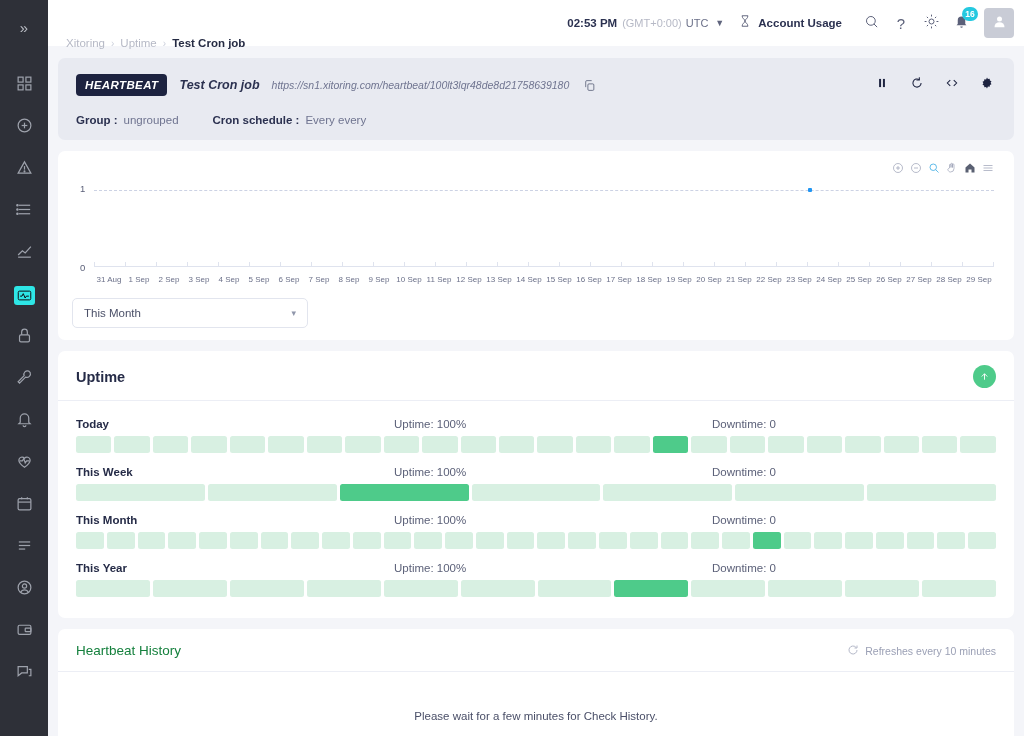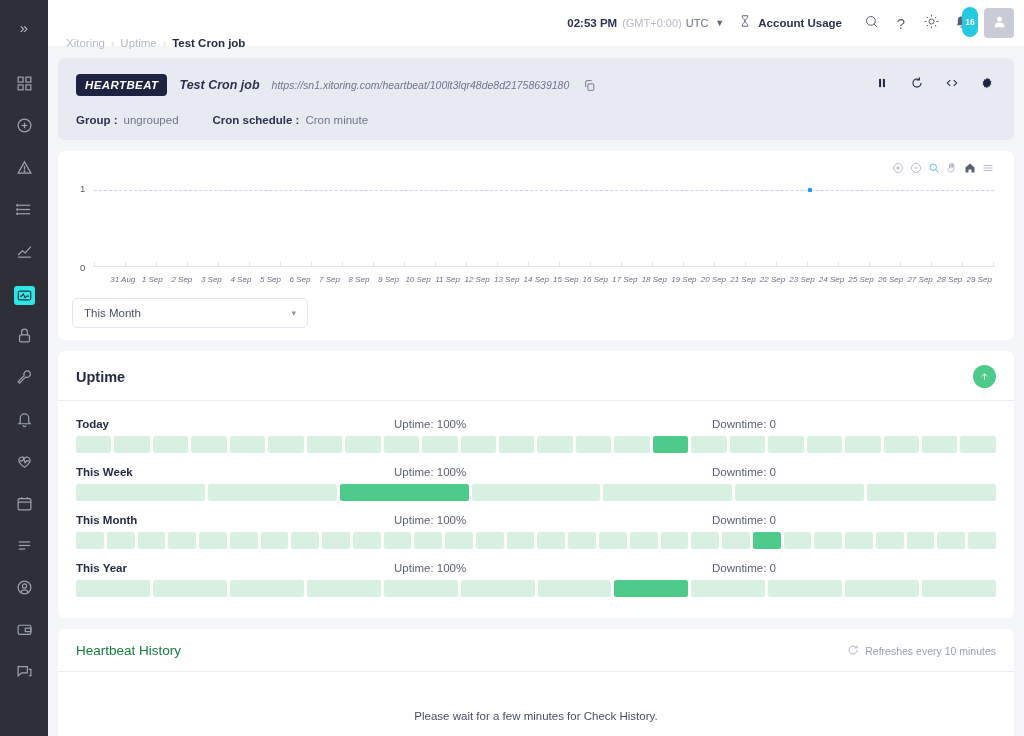--- a/index.html
+++ b/index.html
@@ -50,21 +50,21 @@
   .tz { font-size: 11px; color: #b6b9c6; }
   .tz-utc { font-size: 11px; color: #6b7089; margin-left: 4px; }
   .caret-dn { margin: 0 10px 0 7px; color: #60657e; font-size: 9px; cursor: pointer; }
   .acct { display: flex; align-items: center; gap: 6px; margin: 0 14px 0 4px; cursor: pointer; }
   .acct-label { font-size: 11.5px; color: #2b3150; font-weight: bold; }
   .tb-ico { width: 30px; height: 30px; display: flex; align-items: center; justify-content: center;
             cursor: pointer; color: #5b6079; position: relative; }
   .tb-ico svg { width: 15px; height: 15px; stroke: #5b6079; fill: none; stroke-width: 1.6; }
   .badge {
     position: absolute; top: -1px; right: -2px; background: #25c9e0; color: #fff;
-    font-size: 8.5px; font-weight: bold; border-radius: 9px; min-width: 16px; height: 30px;
+    font-size: 8.5px; font-weight: bold; border-radius: 9px; min-width: 16px; height: 14px;
     display: flex; align-items: center; justify-content: center; padding: 0 3px;
   }
   .avatar {
     width: 30px; height: 30px; background: #c9ccd6; border-radius: 4px; margin-left: 8px;
     display: flex; align-items: center; justify-content: center; cursor: pointer;
   }
   .avatar svg { width: 15px; height: 15px; fill: #ffffff; stroke: none; }
 
   
   .content { flex: 1; padding: 12px 10px 0 10px; overflow: hidden; }
@@ -109,21 +109,21 @@
   }
   .axis {
     position: absolute; left: 22px; right: 6px; bottom: 2px; height: 0;
     border-top: 1px solid #dfe3ee;
   }
   .ticks { position: absolute; left: 22px; right: 6px; bottom: 2px; height: 5px;
            display: flex; justify-content: space-between; }
   .ticks i { width: 1px; height: 5px; background: #dfe3ee; display: block; }
   .dot { position: absolute; width: 4px; height: 4px; background: #2196f3; border-radius: 1px; }
   .xlabels {
-    display: flex; margin: 6px 0 0 36px; padding-right: 6px; font-style: italic;
+    display: flex; margin: 6px 0 0 22px; padding-right: 6px;
   }
   .xlabels span { flex: 1; text-align: center; font-size: 8px; color: #6b7089; white-space: nowrap; }
 
   .range-select {
     margin-top: 14px; width: 236px; height: 30px; border: 1px solid #e2e5ee; border-radius: 5px;
     display: flex; align-items: center; padding: 0 11px; font-size: 11.5px; color: #4b5068;
     cursor: pointer; background: #fff;
   }
   .range-select .rs-caret { margin-left: auto; color: #9096ab; font-size: 9px; }
 
@@ -442,21 +442,21 @@
               </span>
             </span>
           </div>
         </div>
 
         <div class="hb-row2">
           <span class="kv-k">Group :</span>
           <span class="kv-v">ungrouped</span>
           <span class="kv-gap"></span>
           <span class="kv-k">Cron schedule :</span>
-          <span class="kv-v">Cron minute</span>
+          <span class="kv-v">Every every</span>
         </div>
       </section>
 
       <section class="card chart-card">
         <div class="chart-tools">
           <span class="ct">
             <span>
               <svg viewBox="0 0 24 24">
                   <circle cx="12" cy="12" r="9"></circle>
                   <line x1="12" y1="8" x2="12" y2="16"></line>

